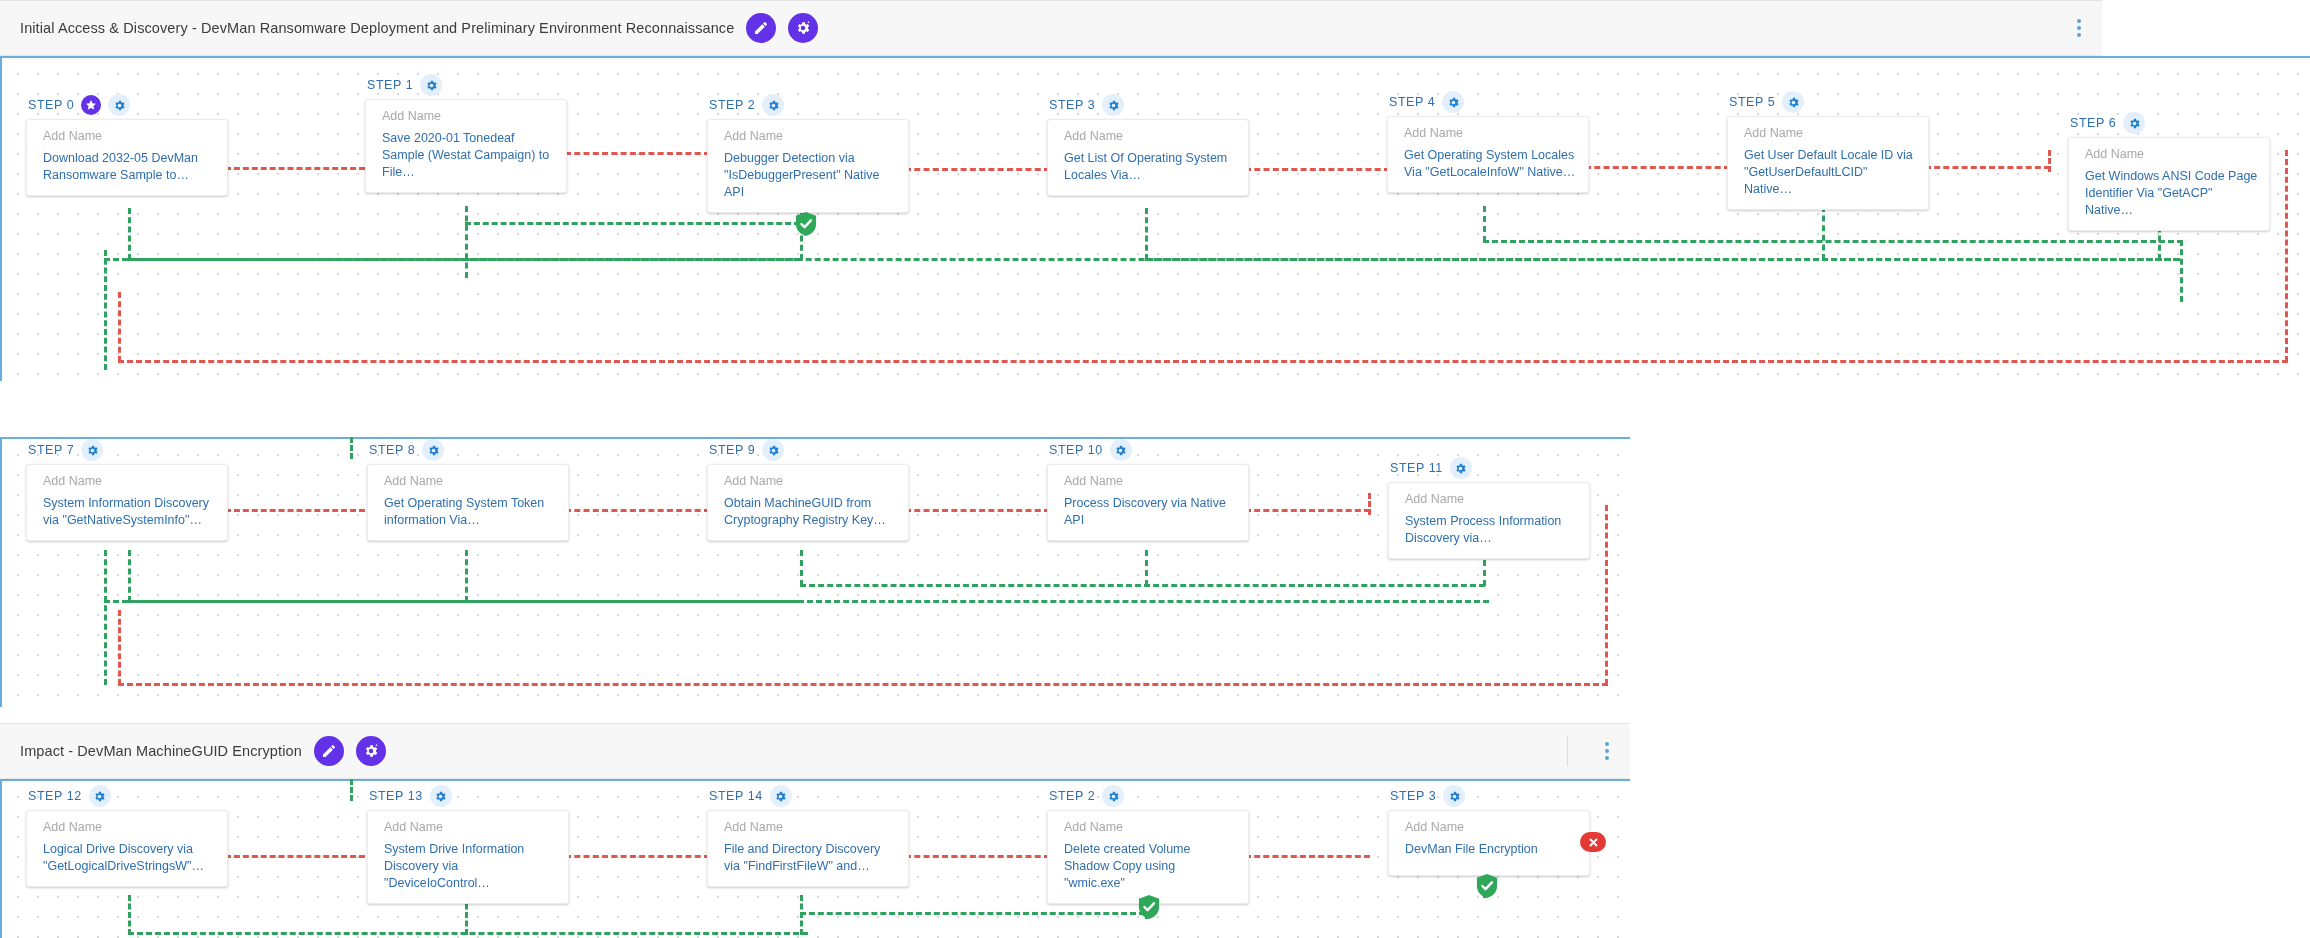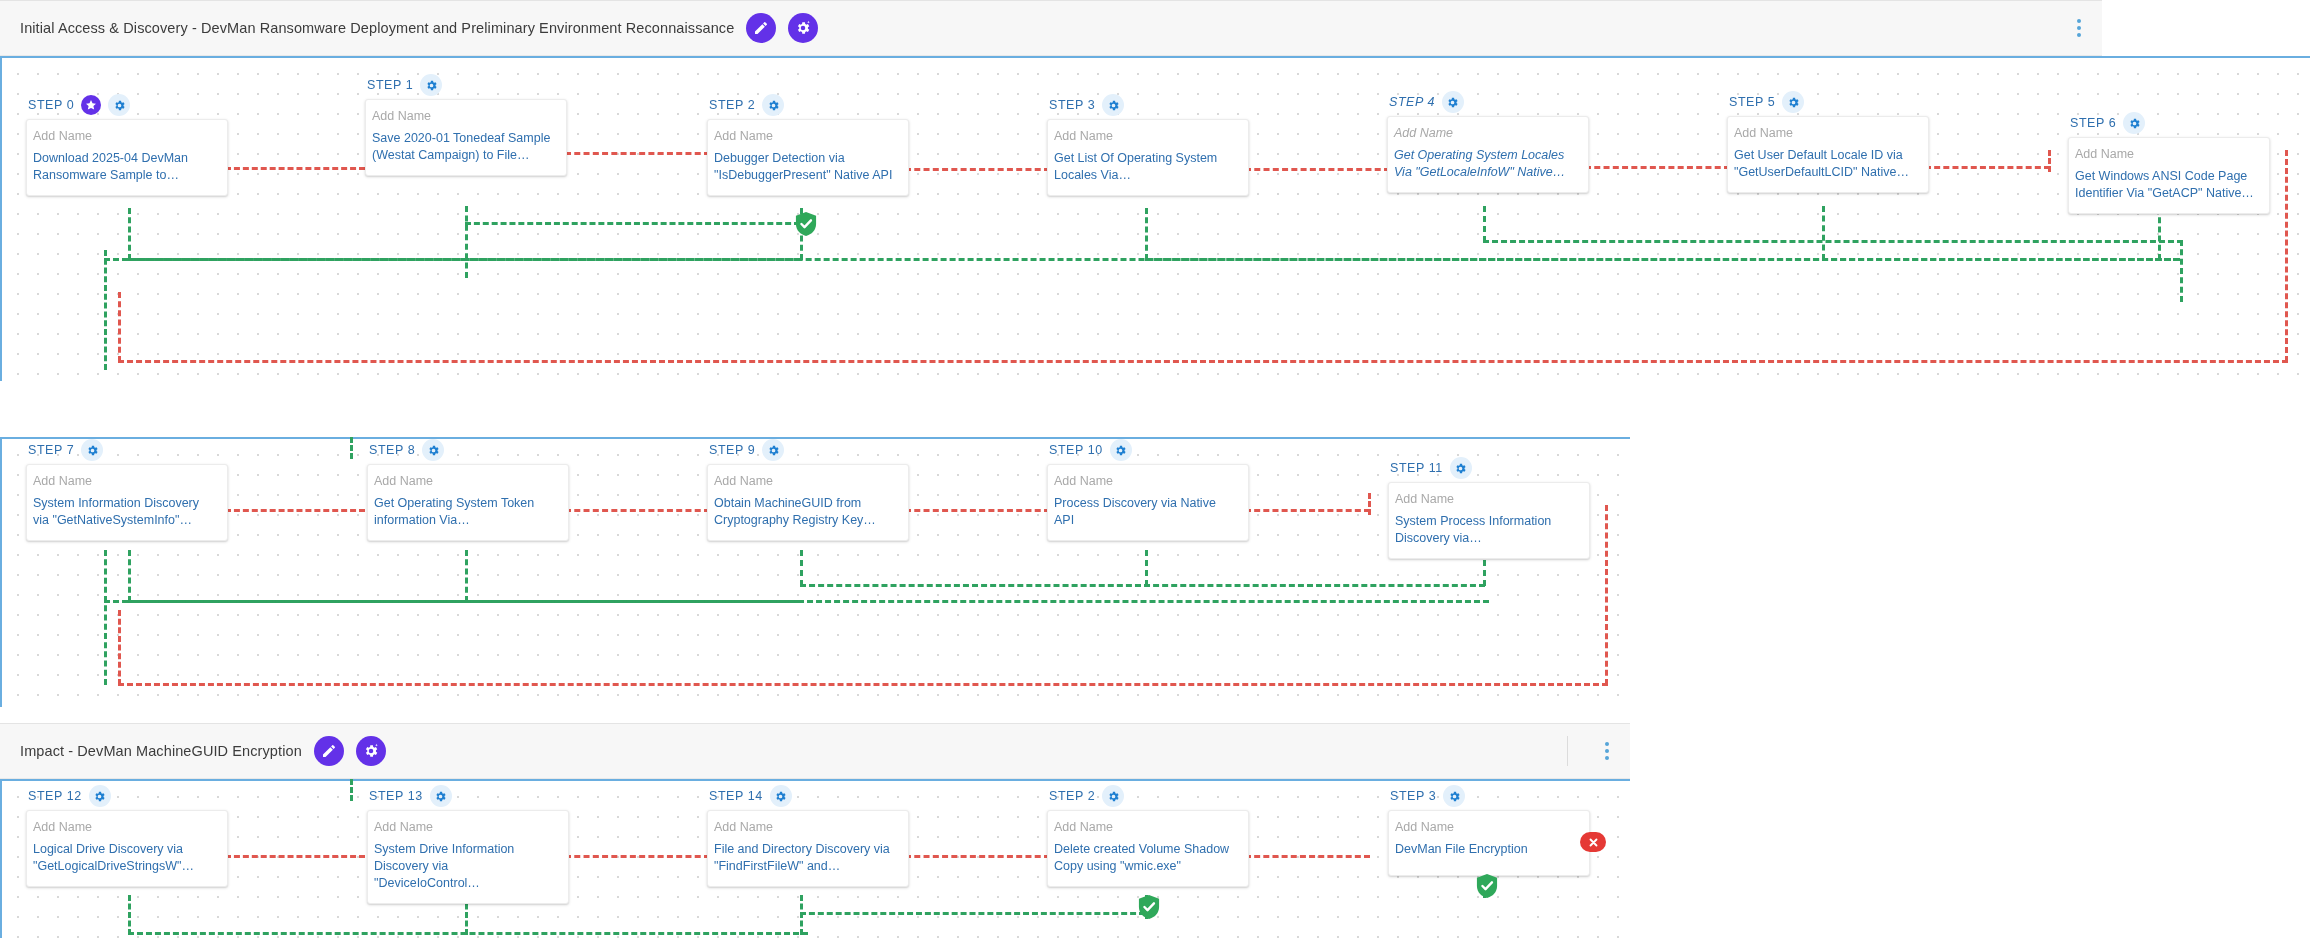--- a/index.html
+++ b/index.html
@@ -73,21 +73,21 @@
     display: inline-flex; align-items: center; justify-content: center; cursor: pointer;
   }
   .gear-chip svg { width: 13px; height: 13px; fill: #1e7fd1; }
 
   .card {
     width: 202px; min-height: 66px;
     background: #ffffff;
     border: 1px solid #ececec;
     border-radius: 3px;
     box-shadow: 0 1px 3px rgba(0,0,0,.16), 0 1px 1px rgba(0,0,0,.05);
-    padding: 8px 11px 11px 6px;
+    padding: 8px 11px 11px 16px;
     cursor: pointer;
   }
   .card-placeholder {
     font-size: 12.5px; color: #a9a9a9; margin-bottom: 5px; line-height: 17px;
   }
   .card-desc {
     font-size: 12.5px; color: #2f6fae; line-height: 17px;
     word-break: break-word;
   }
 
@@ -185,21 +185,21 @@
           </svg>
       </span>
       <span class="gear-chip">
         <svg viewBox="0 0 24 24">
             <path d="M19.4 13a7.6 7.6 0 0 0 0-2l2-1.6-2-3.4-2.4 1a7.3 7.3 0 0 0-1.7-1l-.4-2.6h-4l-.3 2.6c-.6.2-1.2.6-1.8 1l-2.4-1-2 3.4 2 1.6a7.6 7.6 0 0 0 0 2l-2 1.6 2 3.4 2.4-1c.6.4 1.2.8 1.8 1l.3 2.6h4l.4-2.6c.6-.2 1.1-.6 1.7-1l2.4 1 2-3.4-2-1.6zM12 15.4a3.4 3.4 0 1 1 0-6.8 3.4 3.4 0 0 1 0 6.8z"></path>
           </svg>
       </span>
     </div>
     <div class="card">
       <div class="card-placeholder">Add Name</div>
-      <div class="card-desc">Download 2025-04 DevMan Ransomware Sample to…</div>
+      <div class="card-desc">Download 2032-05 DevMan Ransomware Sample to…</div>
     </div>
   </div>
 
   <div class="step" style="left:365px; top:75px;">
     <div class="step-head">
       <span class="step-label">STEP 1</span>
       <span class="gear-chip">
         <svg viewBox="0 0 24 24">
             <path d="M19.4 13a7.6 7.6 0 0 0 0-2l2-1.6-2-3.4-2.4 1a7.3 7.3 0 0 0-1.7-1l-.4-2.6h-4l-.3 2.6c-.6.2-1.2.6-1.8 1l-2.4-1-2 3.4 2 1.6a7.6 7.6 0 0 0 0 2l-2 1.6 2 3.4 2.4-1c.6.4 1.2.8 1.8 1l.3 2.6h4l.4-2.6c.6-.2 1.1-.6 1.7-1l2.4 1 2-3.4-2-1.6zM12 15.4a3.4 3.4 0 1 1 0-6.8 3.4 3.4 0 0 1 0 6.8z"></path>
           </svg>
@@ -234,21 +234,21 @@
             <path d="M19.4 13a7.6 7.6 0 0 0 0-2l2-1.6-2-3.4-2.4 1a7.3 7.3 0 0 0-1.7-1l-.4-2.6h-4l-.3 2.6c-.6.2-1.2.6-1.8 1l-2.4-1-2 3.4 2 1.6a7.6 7.6 0 0 0 0 2l-2 1.6 2 3.4 2.4-1c.6.4 1.2.8 1.8 1l.3 2.6h4l.4-2.6c.6-.2 1.1-.6 1.7-1l2.4 1 2-3.4-2-1.6zM12 15.4a3.4 3.4 0 1 1 0-6.8 3.4 3.4 0 0 1 0 6.8z"></path>
           </svg>
       </span>
     </div>
     <div class="card">
       <div class="card-placeholder">Add Name</div>
       <div class="card-desc">Get List Of Operating System Locales Via…</div>
     </div>
   </div>
 
-  <div class="step" style="left:1387px; top:92px;font-style:italic;">
+  <div class="step" style="left:1387px; top:92px;">
     <div class="step-head">
       <span class="step-label">STEP 4</span>
       <span class="gear-chip">
         <svg viewBox="0 0 24 24">
             <path d="M19.4 13a7.6 7.6 0 0 0 0-2l2-1.6-2-3.4-2.4 1a7.3 7.3 0 0 0-1.7-1l-.4-2.6h-4l-.3 2.6c-.6.2-1.2.6-1.8 1l-2.4-1-2 3.4 2 1.6a7.6 7.6 0 0 0 0 2l-2 1.6 2 3.4 2.4-1c.6.4 1.2.8 1.8 1l.3 2.6h4l.4-2.6c.6-.2 1.1-.6 1.7-1l2.4 1 2-3.4-2-1.6zM12 15.4a3.4 3.4 0 1 1 0-6.8 3.4 3.4 0 0 1 0 6.8z"></path>
           </svg>
       </span>
     </div>
     <div class="card">
       <div class="card-placeholder">Add Name</div>

